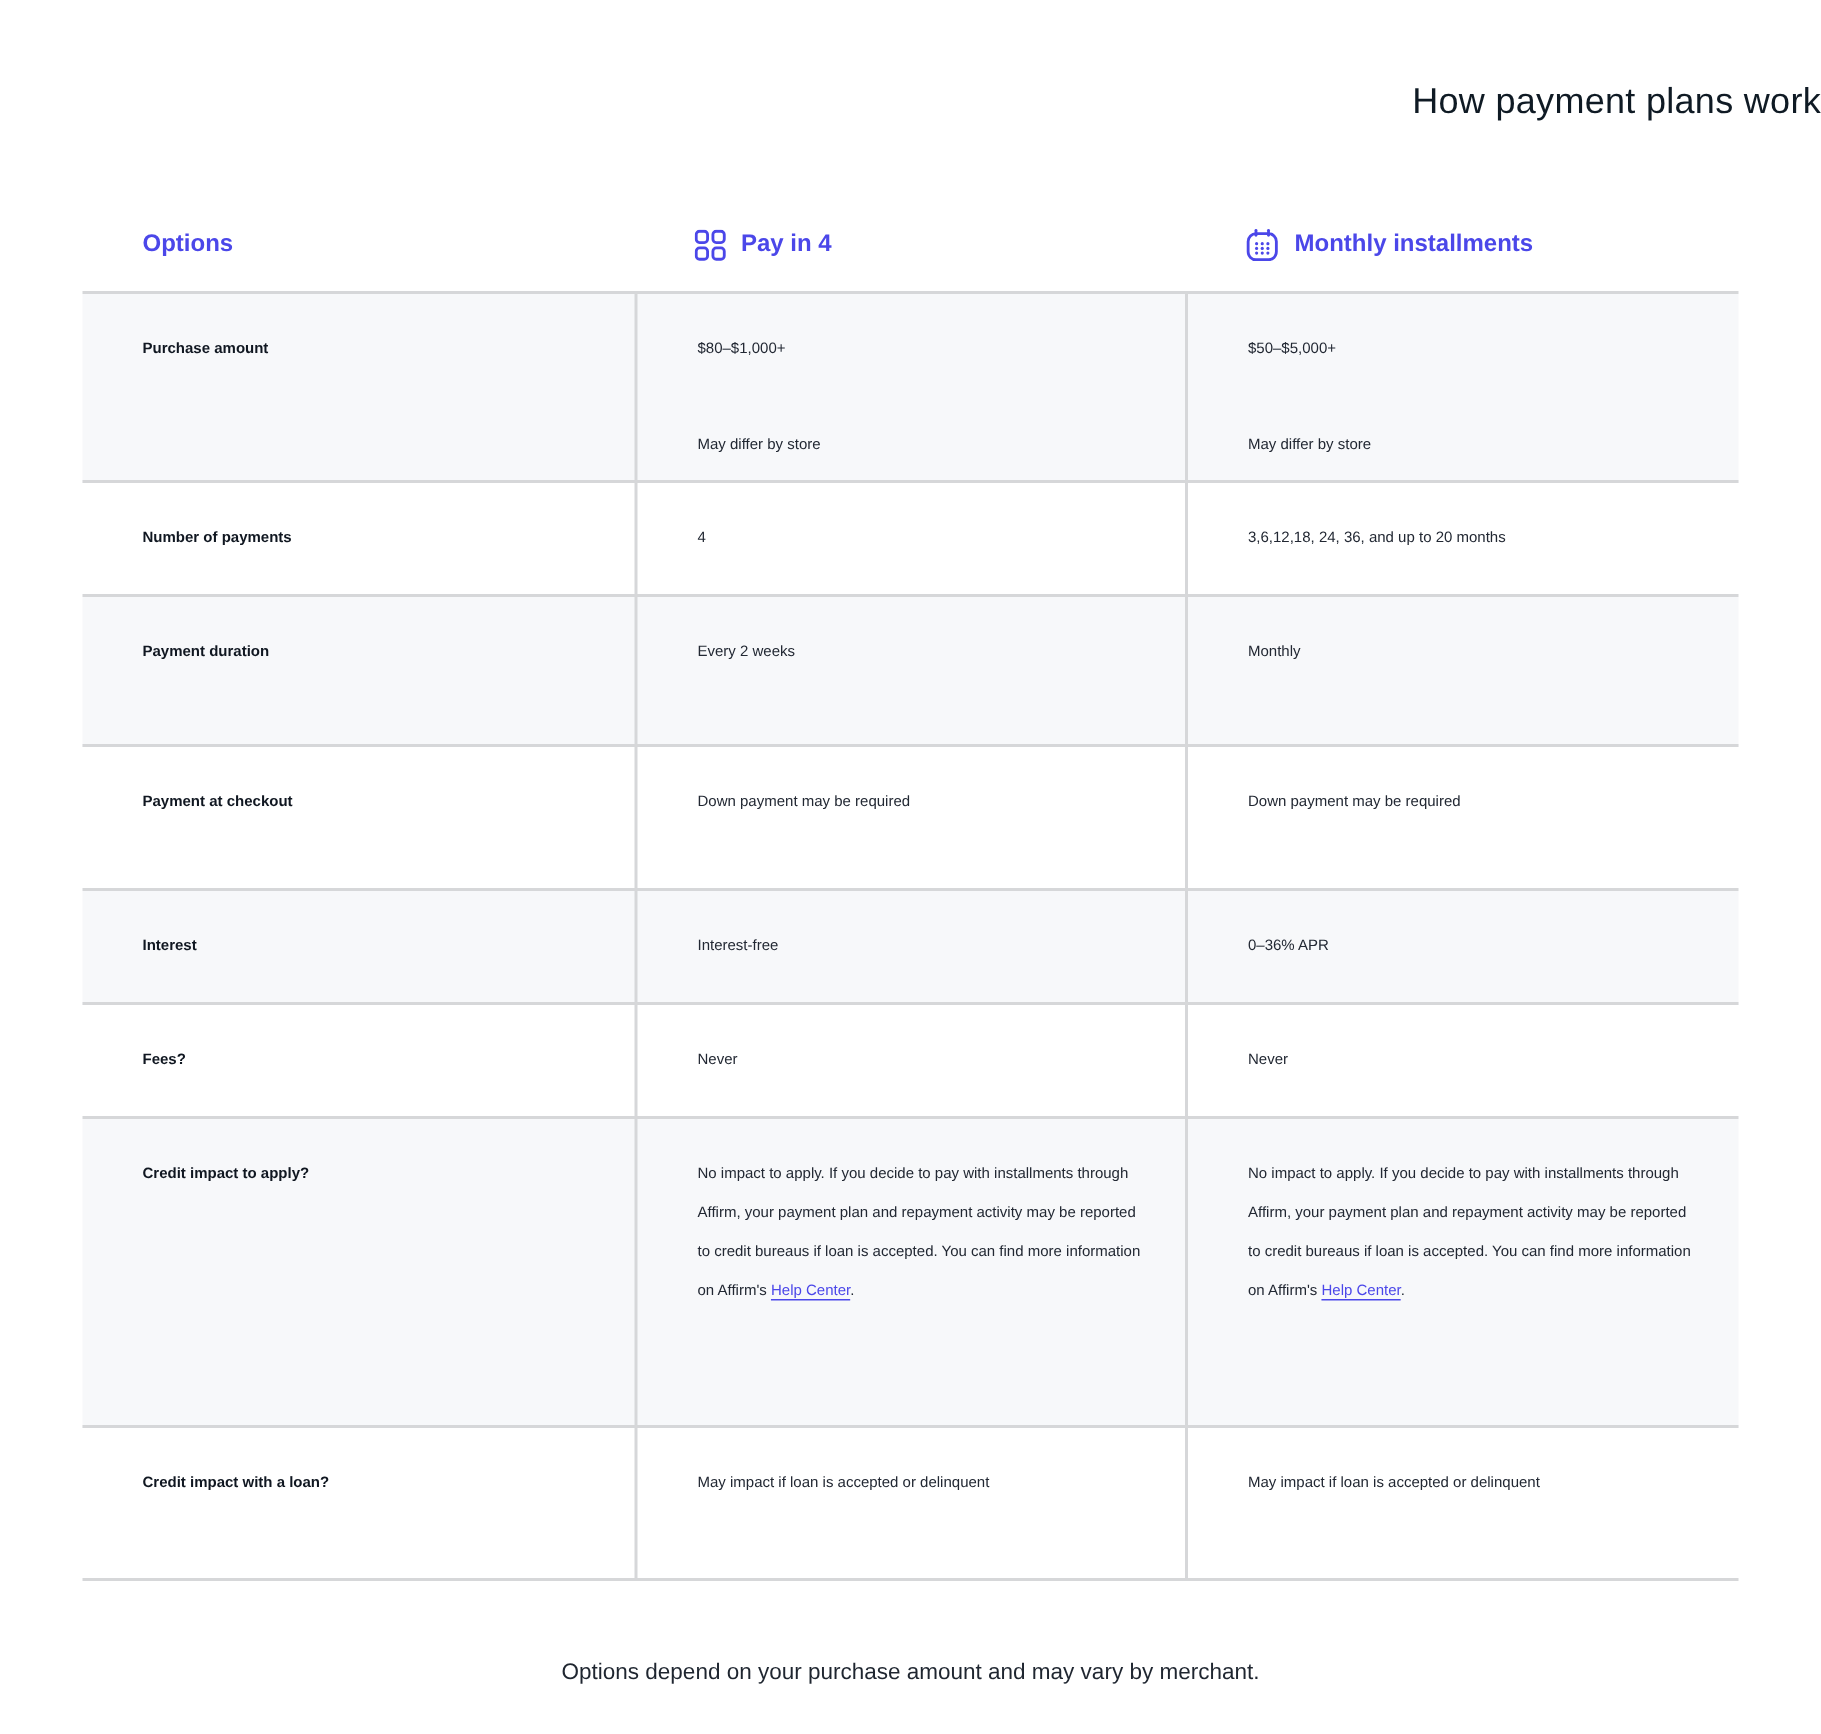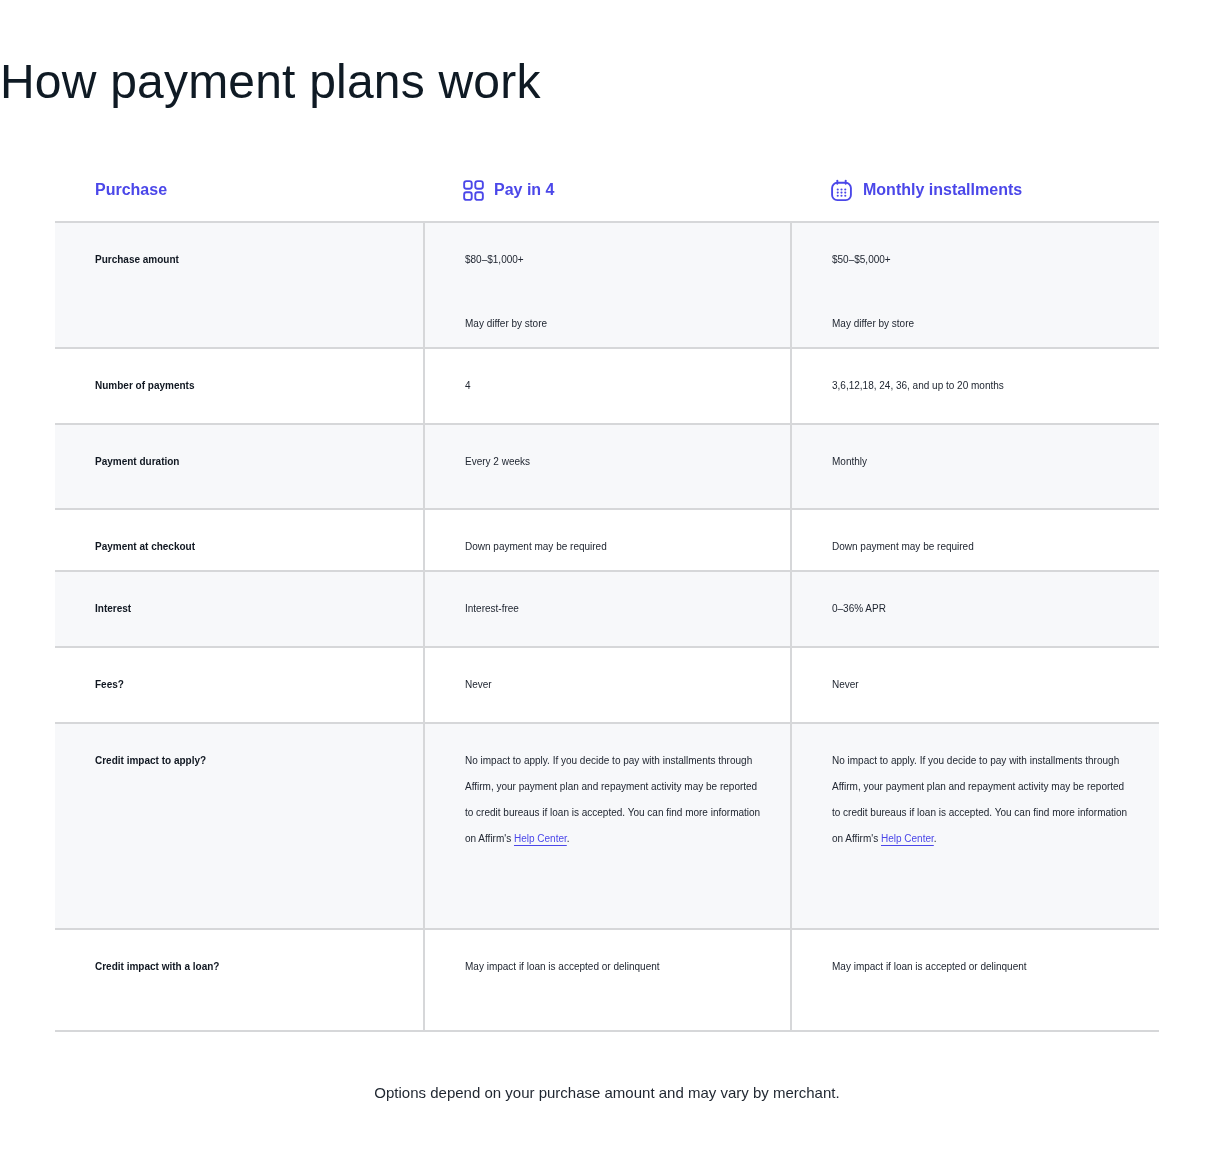--- a/index.html
+++ b/index.html
@@ -9,22 +9,22 @@
     --heading:#0f1a24;
     --body:#222833;
   }
   *{box-sizing:border-box;margin:0;padding:0;}
   html,body{width:1214px;height:1156px;overflow:hidden;background:#ffffff;
     font-family:"Liberation Sans","DejaVu Sans",sans-serif;color:var(--body);}
   .page{width:1214px;height:1156px;position:relative;}
 
   .page-title{
     margin-top:54px;
-    text-align:left;
-    font-size:48px;
+    text-align:right;
+    font-size:24px;
     font-weight:300;
     letter-spacing:0.2px;
     color:var(--heading);
   }
 
   .table-wrap{
     width:1104px;
     margin:50px 0 0 55px;
   }
 
@@ -50,22 +50,22 @@
   }
   .row{
     display:grid;
     grid-template-columns:368px 367px 369px;
     border-bottom:2px solid var(--border);
     overflow:hidden;
   }
   .row:nth-child(odd){background:var(--alt-bg);}
   .row:nth-child(1){height:126px;}
   .row:nth-child(2){height:76px;}
-  .row:nth-child(3){height:85px;}
-  .row:nth-child(4){height:62px;}
+  .row:nth-child(3){height:100px;}
+  .row:nth-child(4){height:96px;}
   .row:nth-child(5){height:76px;}
   .row:nth-child(6){height:76px;}
   .row:nth-child(7){height:206px;}
   .row:nth-child(8){height:102px;}
 
   .cell{
     padding:24px 24px 24px 40px;
     font-size:10px;
     line-height:26px;
     color:var(--body);
@@ -93,21 +93,21 @@
 <body>
 
 <div class="page">
 
   <h1 class="page-title">How payment plans work</h1>
 
   <div class="table-wrap">
 
     <div class="thead">
       <div class="th">
-        <span>Purchase</span>
+        <span>Options</span>
       </div>
       <div class="th">
         <span class="icon">
           <svg width="21" height="21" viewBox="0 0 20 20" fill="none">
             <rect x="1.1" y="1.1" width="7.2" height="7.2" rx="2.1" stroke="currentColor" stroke-width="1.8"></rect>
             <rect x="11.7" y="1.1" width="7.2" height="7.2" rx="2.1" stroke="currentColor" stroke-width="1.8"></rect>
             <rect x="1.1" y="11.7" width="7.2" height="7.2" rx="2.1" stroke="currentColor" stroke-width="1.8"></rect>
             <rect x="11.7" y="11.7" width="7.2" height="7.2" rx="2.1" stroke="currentColor" stroke-width="1.8"></rect>
           </svg>
         </span>

